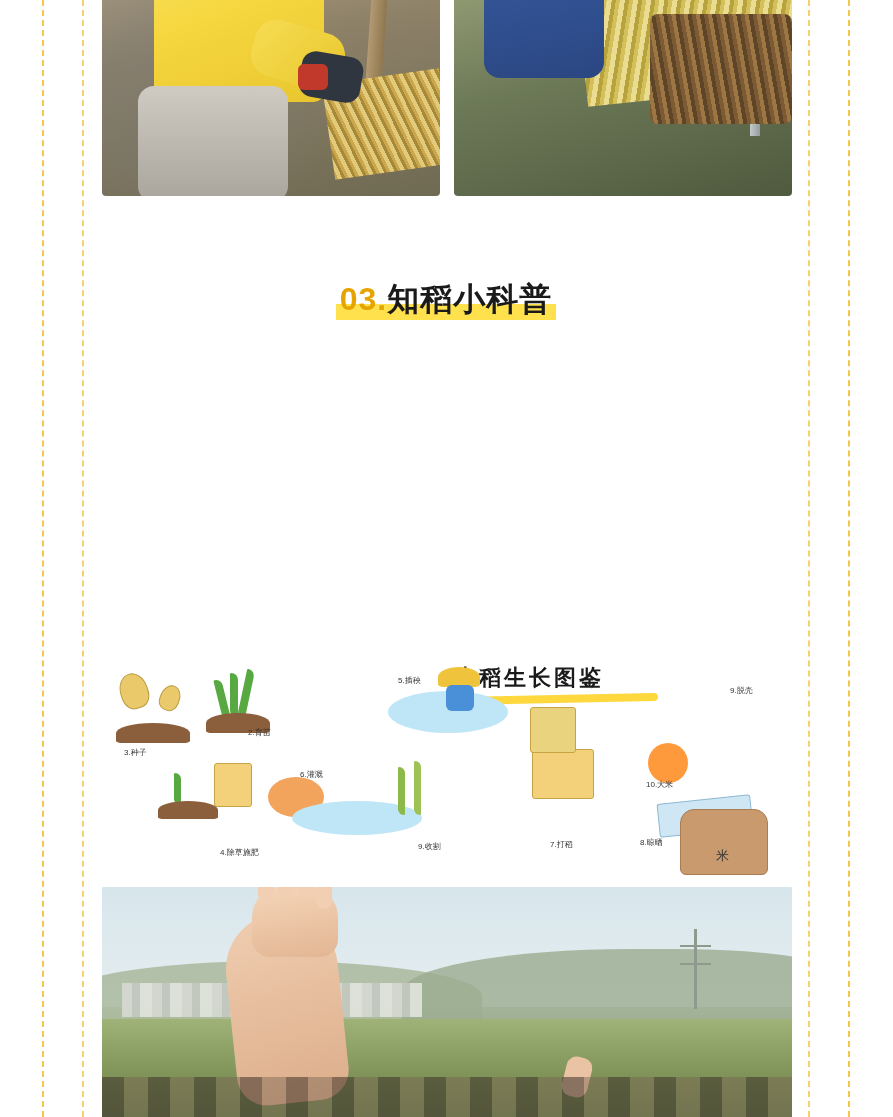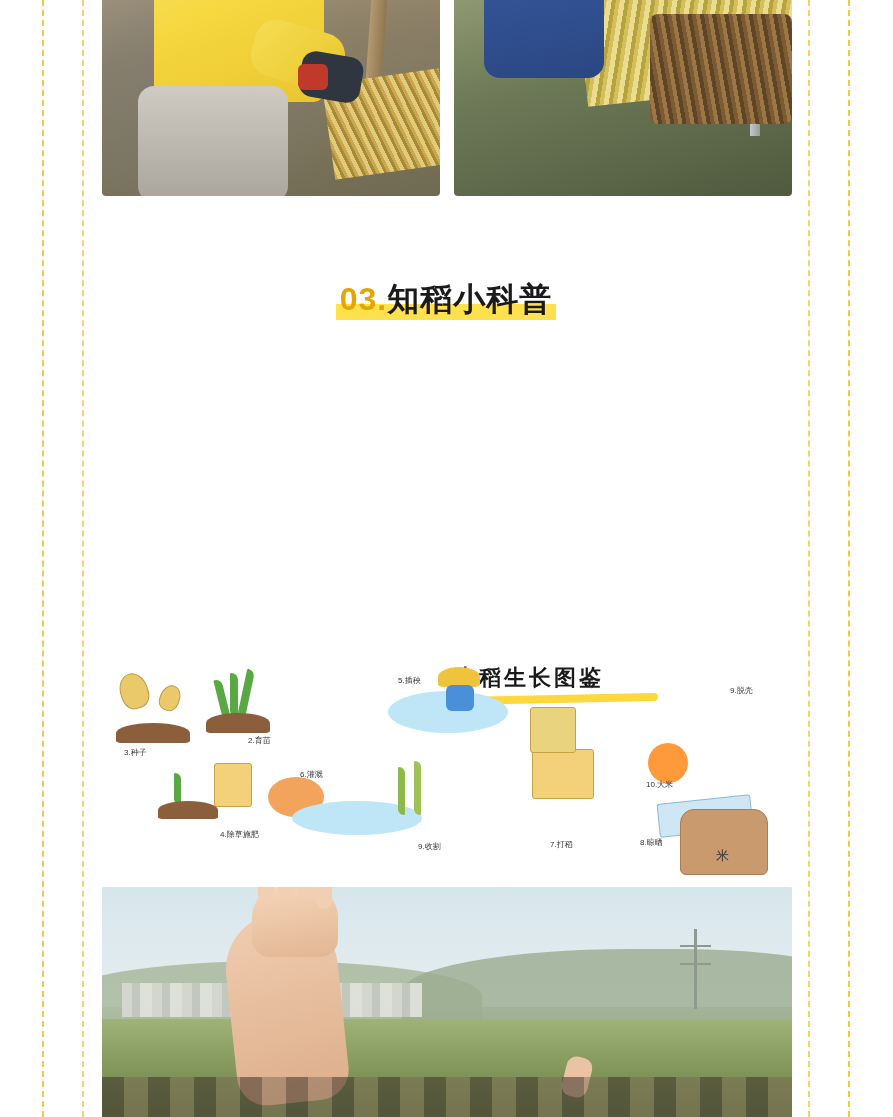--- a/index.html
+++ b/index.html
@@ -438,31 +438,31 @@
 
       <div class="seed" style="left:18px; top:22px; width:26px; height:34px; transform:rotate(-18deg);"></div>
       <div class="seed" style="left:58px; top:34px; width:18px; height:24px; transform:rotate(22deg);"></div>
       <div class="mound" style="left:14px; top:72px; width:74px; height:20px;"></div>
       <div class="ill-item" style="left:22px; top:96px;">3.种子</div>
 
       <div class="sprout" style="left:128px; top:22px; width:8px; height:44px;"></div>
       <div class="sprout" style="left:140px; top:18px; width:8px; height:50px; transform:rotate(12deg);"></div>
       <div class="sprout" style="left:116px; top:28px; width:8px; height:40px; transform:rotate(-14deg);"></div>
       <div class="mound" style="left:104px; top:62px; width:64px; height:20px;"></div>
-      <div class="ill-item" style="left:146px; top:84px;text-align:center;">2.育苗</div>
+      <div class="ill-item" style="left:146px; top:76px;text-align:center;">2.育苗</div>
 
       <div class="water" style="left:286px; top:40px; width:120px; height:42px;"></div>
       <div class="farmer-hat" style="left:336px; top:16px; width:42px; height:20px;"></div>
       <div class="blueshirt" style="left:344px; top:34px; width:28px; height:26px;"></div>
       <div class="ill-item" style="left:296px; top:24px;">5.插秧</div>
 
       <div class="box" style="left:112px; top:112px; width:36px; height:42px;"></div>
       <div class="sprout" style="left:72px; top:122px; width:7px; height:32px;"></div>
       <div class="mound" style="left:56px; top:150px; width:60px; height:18px;"></div>
-      <div class="ill-item" style="left:118px; top:178px;">4.除草施肥</div>
+      <div class="ill-item" style="left:118px; top:196px;">4.除草施肥</div>
 
       <div class="water" style="left:166px; top:126px; width:56px; height:40px; background:#f2a35c;"></div>
       <div class="water" style="left:190px; top:150px; width:130px; height:34px; background:#bfe6f7;"></div>
       <div class="ill-item" style="left:198px; top:118px;">6.灌溉</div>
 
       <div class="sprout" style="left:296px; top:116px; width:7px; height:48px; background:#8db84a;"></div>
       <div class="sprout" style="left:312px; top:110px; width:7px; height:54px; background:#9ec256;"></div>
       <div class="ill-item" style="left:316px; top:190px;">9.收割</div>
 
       <div class="box" style="left:430px; top:98px; width:60px; height:48px;"></div>

